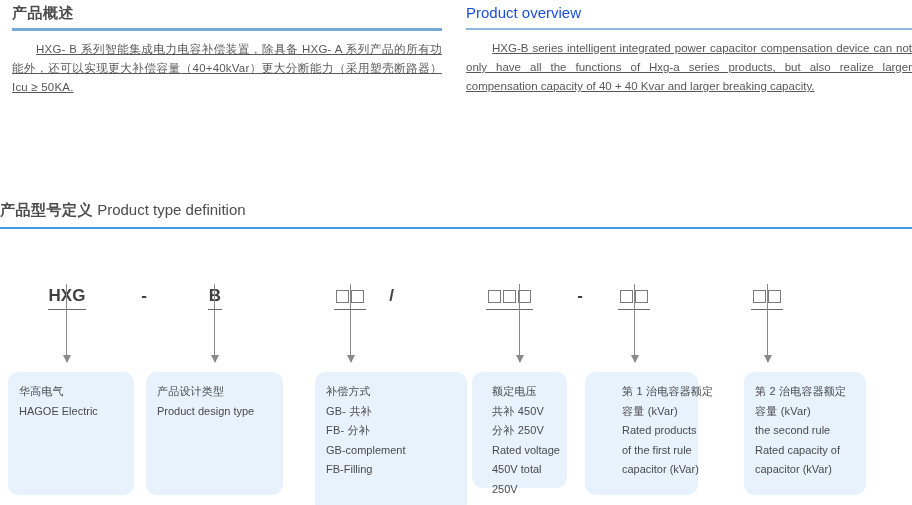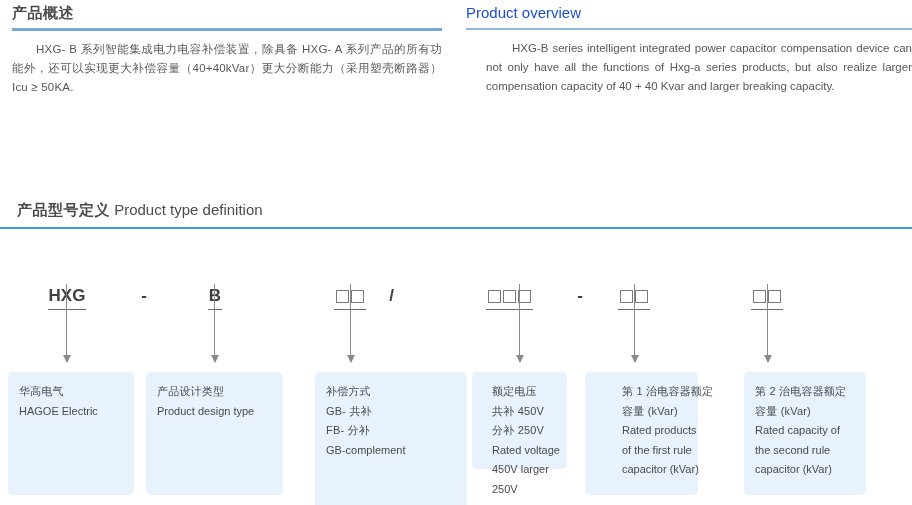--- a/index.html
+++ b/index.html
@@ -25,29 +25,29 @@
   }
   .head-en{
     font-size:15px;font-weight:400;color:#1d4ed8;
     line-height:22px;padding:2px 0 4px 0;
   }
   .rule-thick{height:3px;background:#77a9d8;width:100%;}
   .rule-thick.light{height:2px;background:#8fb9de;}
 
   .para{
     font-size:11.5px;line-height:19px;color:#58585a;
-    text-align:justify;margin-top:9px;
+    text-align:justify;margin-top:9px;text-decoration:underline;
   }
   .para.cn{text-indent:24px;letter-spacing:.2px;}
-  .para.en{text-indent:26px;margin-left:20px;}
+  .para.en{text-indent:26px;}
 
   
   .sec2{position:absolute;left:0;top:198px;width:912px;}
   .sec2 .title{
-    font-size:15px;color:#4c4c4c;line-height:24px;padding-bottom:5px;margin-left:17px;
+    font-size:15px;color:#4c4c4c;line-height:24px;padding-bottom:5px;
   }
   .sec2 .title .cn{font-weight:700;letter-spacing:.5px;}
   .sec2 .title .en{font-weight:400;}
   .rule-thin{height:1.5px;background:#3f9ae0;width:100%;}
 
   
   .code-row{position:absolute;left:0;top:258px;width:829px;height:50px;margin-top:28px;}
   .code-cell{
     position:absolute;top:0;
     font-size:17px;font-weight:700;color:#3f3f3f;
@@ -72,21 +72,21 @@
     position:absolute;left:-3.4px;bottom:-1px;
     width:0;height:0;
     border-left:4px solid transparent;
     border-right:4px solid transparent;
     border-top:8px solid #8a8a8a;
   }
 
   
   .ibox{
     position:absolute;top:372px;
-    background:#e7f2fd;border-radius:5px;
+    background:#e7f2fd;border-radius:11px;
     box-sizing:border-box;padding:10px 9px 8px 11px;
   }
   .ibox .line{
     font-size:11px;line-height:19.5px;color:#4a4a4a;white-space:nowrap;
   }
   .ibox .line.cn{letter-spacing:.2px;}
 </style>
 </head>
 <body>
 
@@ -185,40 +185,41 @@
   <div class="ibox" style="left:146px;width:137px;height:123px;">
     <div class="line cn">产品设计类型</div>
     <div class="line">Product design type</div>
   </div>
 
   <div class="ibox" style="left:315px;width:152px;height:142px;">
     <div class="line cn">补偿方式</div>
     <div class="line cn">GB- 共补</div>
     <div class="line cn">FB- 分补</div>
     <div class="line">GB-complement</div>
-  </div>
-
-  <div class="ibox" style="left:472px;width:95px;height:97px;padding-left:20px;">
+    <div class="line">FB-Filling</div>
+  </div>
+
+  <div class="ibox" style="left:472px;width:95px;height:116px;padding-left:20px;">
     <div class="line cn">额定电压</div>
     <div class="line cn">共补 450V</div>
     <div class="line cn">分补 250V</div>
     <div class="line">Rated voltage</div>
-    <div class="line">450V larger</div>
+    <div class="line">450V total</div>
     <div class="line">250V</div>
   </div>
 
   <div class="ibox" style="left:585px;width:113px;height:123px;padding-left:37px;">
     <div class="line cn">第 1 治电容器额定</div>
     <div class="line cn">容量 (kVar)</div>
     <div class="line">Rated products</div>
     <div class="line">of the first rule</div>
     <div class="line">capacitor (kVar)</div>
   </div>
 
   <div class="ibox" style="left:712px;width:122px;height:123px;margin-left:32px;">
     <div class="line cn">第 2 治电容器额定</div>
     <div class="line cn">容量 (kVar)</div>
+    <div class="line">the second rule</div>
     <div class="line">Rated capacity of</div>
-    <div class="line">the second rule</div>
     <div class="line">capacitor (kVar)</div>
   </div>
 
 </div>
 
 </body></html>

